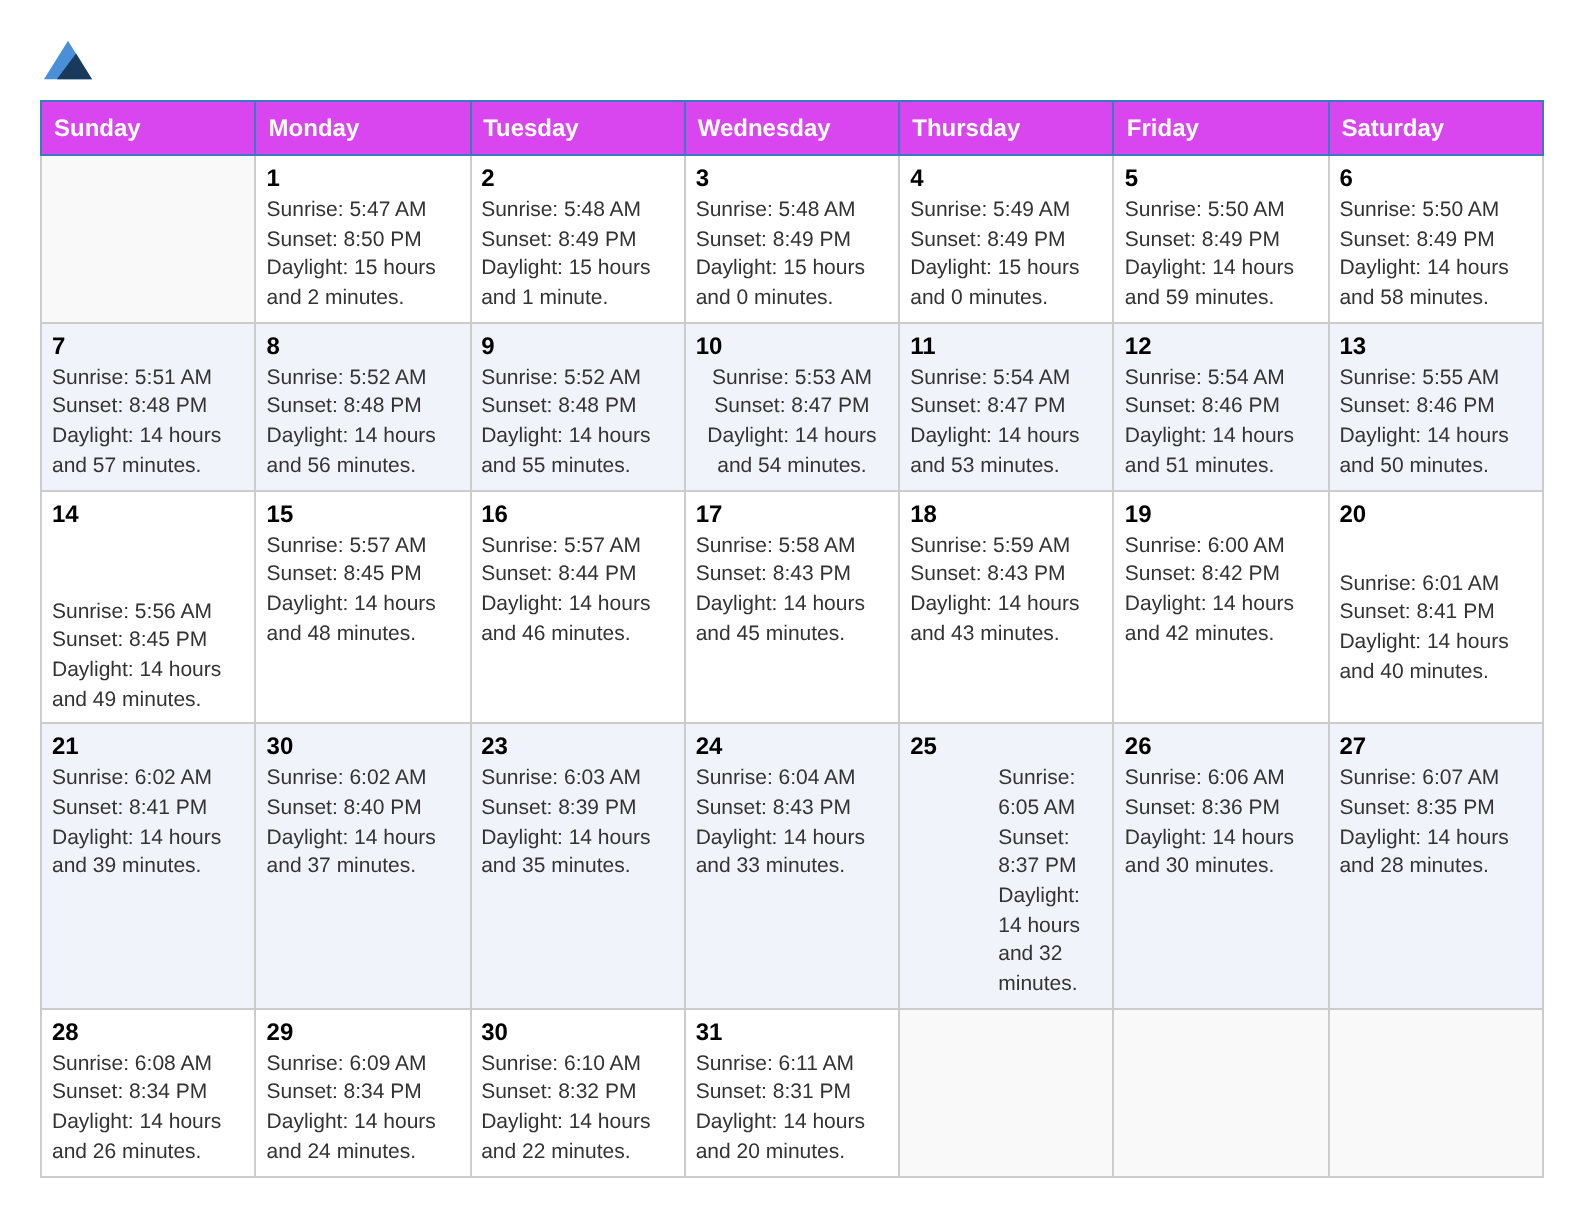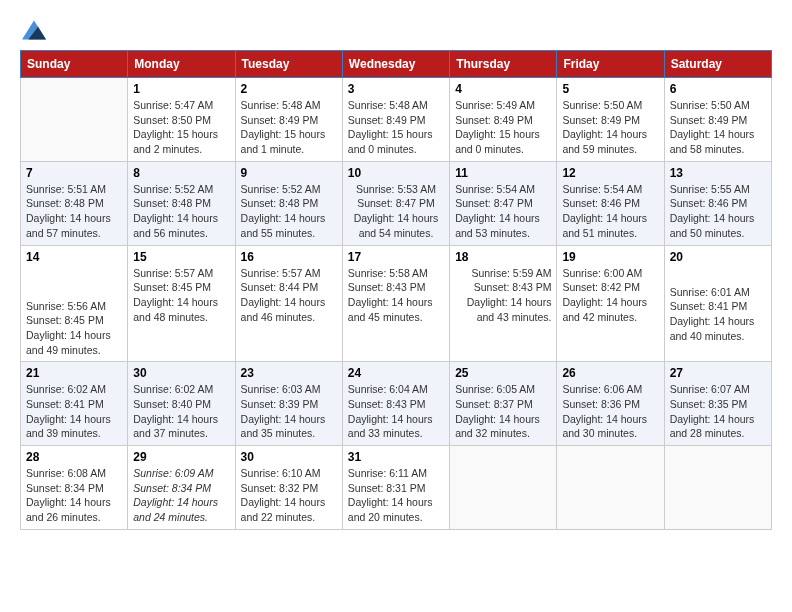--- a/index.html
+++ b/index.html
@@ -47,21 +47,21 @@
       font-size: 14px;
       color: #444;
       margin-top: 2px;
     }
     .calendar {
       width: 100%;
       border-collapse: collapse;
       font-size: 11px;
     }
     .calendar th {
-      background-color: #b91c1c;
+      background-color: #d946ef;
       color: #fff;
       text-align: left;
       padding: 6px 6px;
       font-size: 12px;
       font-weight: bold;
       border: 1px solid #3a7abf;
     }
     .calendar td {
       border: 1px solid #ccc;
       vertical-align: top;
@@ -245,21 +245,21 @@
         </td>
         <td>
           <div class="day-number">17</div>
           <div class="day-info" style="white-space: pre-line;">Sunrise: 5:58 AM
 Sunset: 8:43 PM
 Daylight: 14 hours
 and 45 minutes.</div>
         </td>
         <td>
           <div class="day-number">18</div>
-          <div class="day-info" style="white-space: pre-line; text-align: right;">Sunrise: 5:59 AM
+          <div class="day-info" style="white-space: pre-line;">Sunrise: 5:59 AM
 Sunset: 8:43 PM
 Daylight: 14 hours
 and 43 minutes.</div>
         </td>
         <td>
           <div class="day-number">19</div>
           <div class="day-info" style="white-space: pre-line;">Sunrise: 6:00 AM
 Sunset: 8:42 PM
 Daylight: 14 hours
 and 42 minutes.</div>
@@ -296,21 +296,21 @@
         </td>
         <td>
           <div class="day-number">24</div>
           <div class="day-info" style="white-space: pre-line;">Sunrise: 6:04 AM
 Sunset: 8:43 PM
 Daylight: 14 hours
 and 33 minutes.</div>
         </td>
         <td>
           <div class="day-number">25</div>
-          <div class="day-info" style="white-space: pre-line;">Sunrise: 6:05 AM
+          <div class="day-info" style="white-space: pre-line; margin-left: 44px;">Sunrise: 6:05 AM
 Sunset: 8:37 PM
 Daylight: 14 hours
 and 32 minutes.</div>
         </td>
         <td>
           <div class="day-number">26</div>
           <div class="day-info" style="white-space: pre-line;">Sunrise: 6:06 AM
 Sunset: 8:36 PM
 Daylight: 14 hours
 and 30 minutes.</div>
@@ -326,21 +326,21 @@
       <tr class="row-white">
         <td>
           <div class="day-number">28</div>
           <div class="day-info" style="white-space: pre-line;">Sunrise: 6:08 AM
 Sunset: 8:34 PM
 Daylight: 14 hours
 and 26 minutes.</div>
         </td>
         <td>
           <div class="day-number">29</div>
-          <div class="day-info" style="white-space: pre-line; font-style: italic;">Sunrise: 6:09 AM
+          <div class="day-info" style="white-space: pre-line;">Sunrise: 6:09 AM
 Sunset: 8:34 PM
 Daylight: 14 hours
 and 24 minutes.</div>
         </td>
         <td>
           <div class="day-number">30</div>
           <div class="day-info" style="white-space: pre-line;">Sunrise: 6:10 AM
 Sunset: 8:32 PM
 Daylight: 14 hours
 and 22 minutes.</div>

